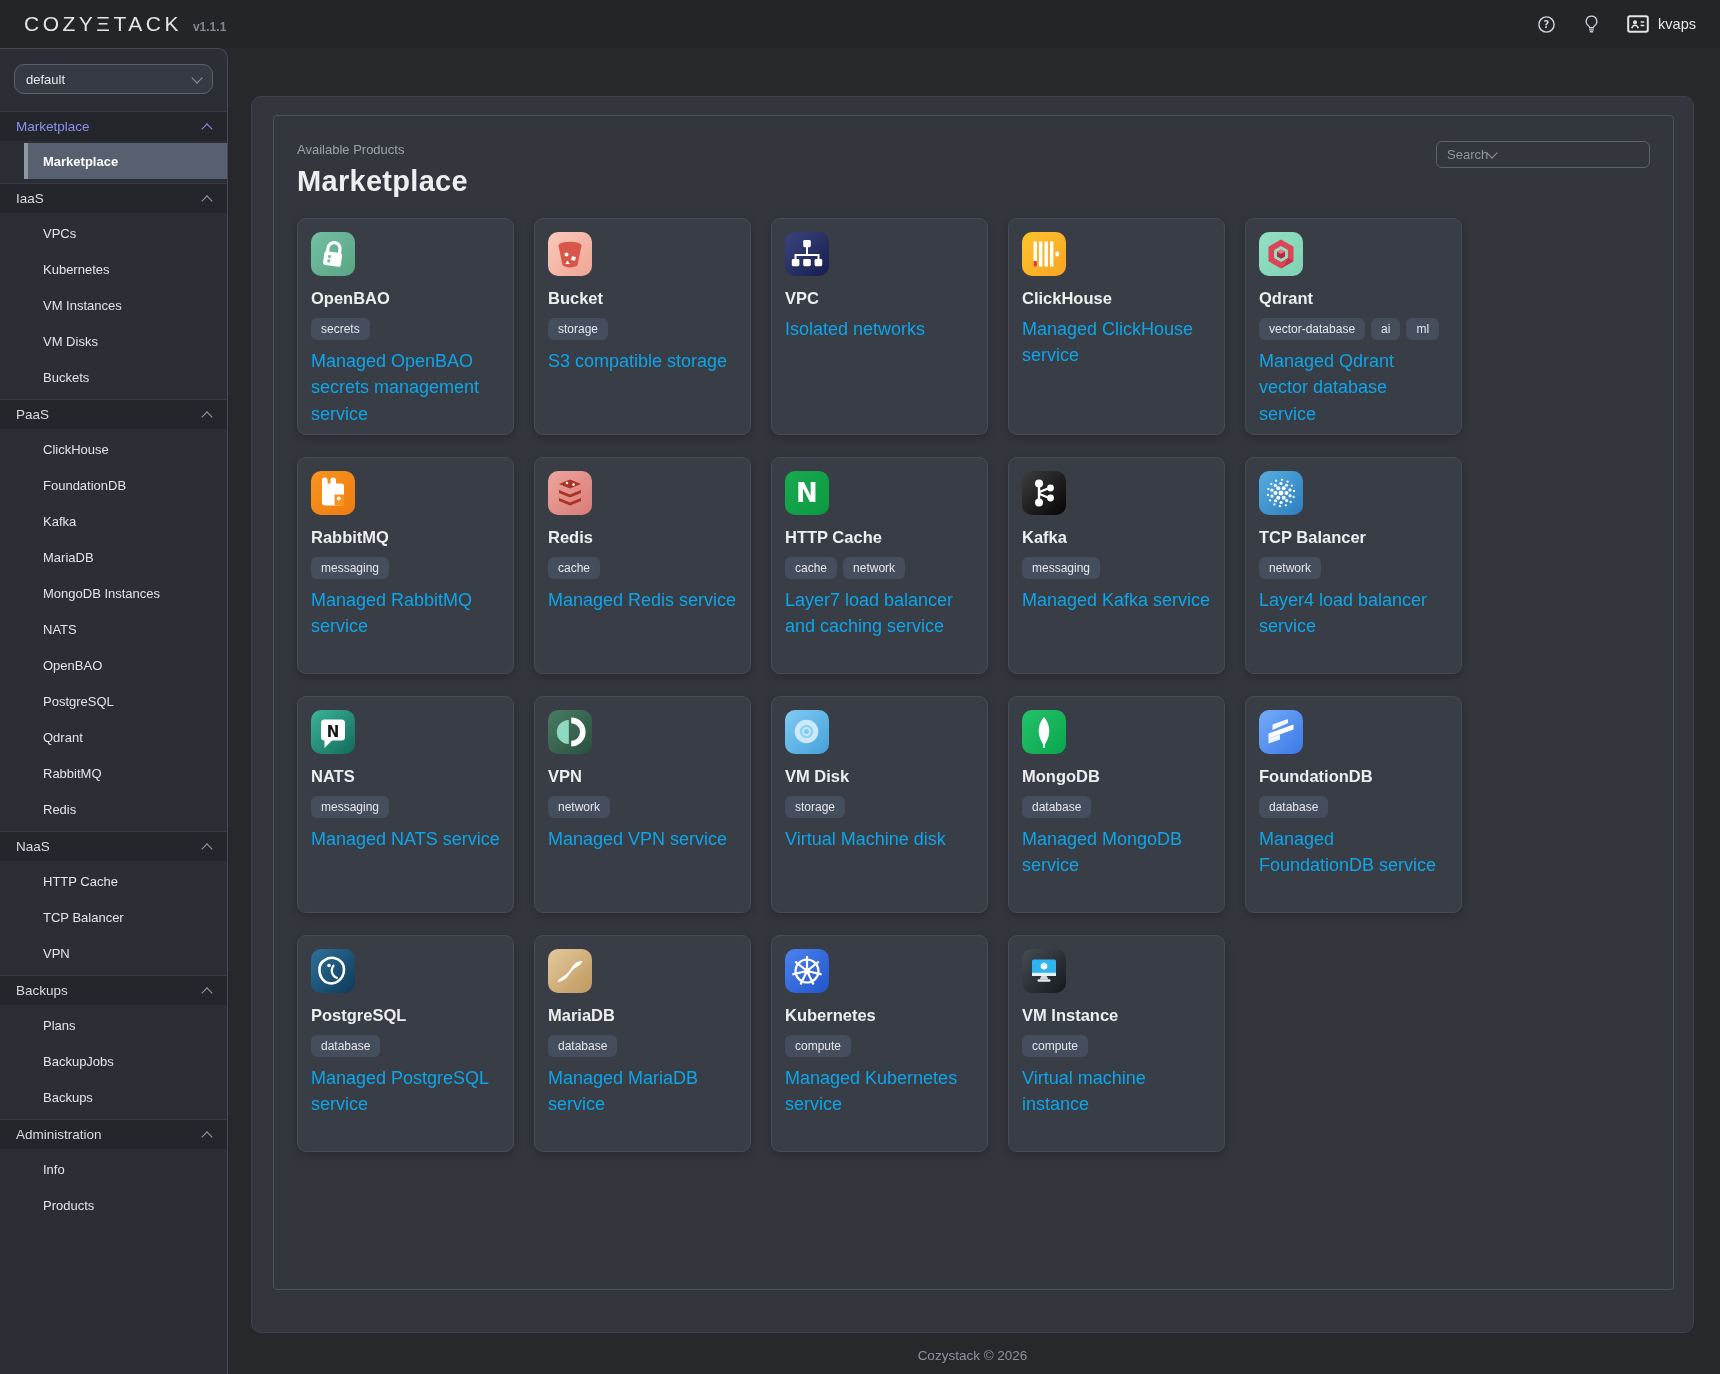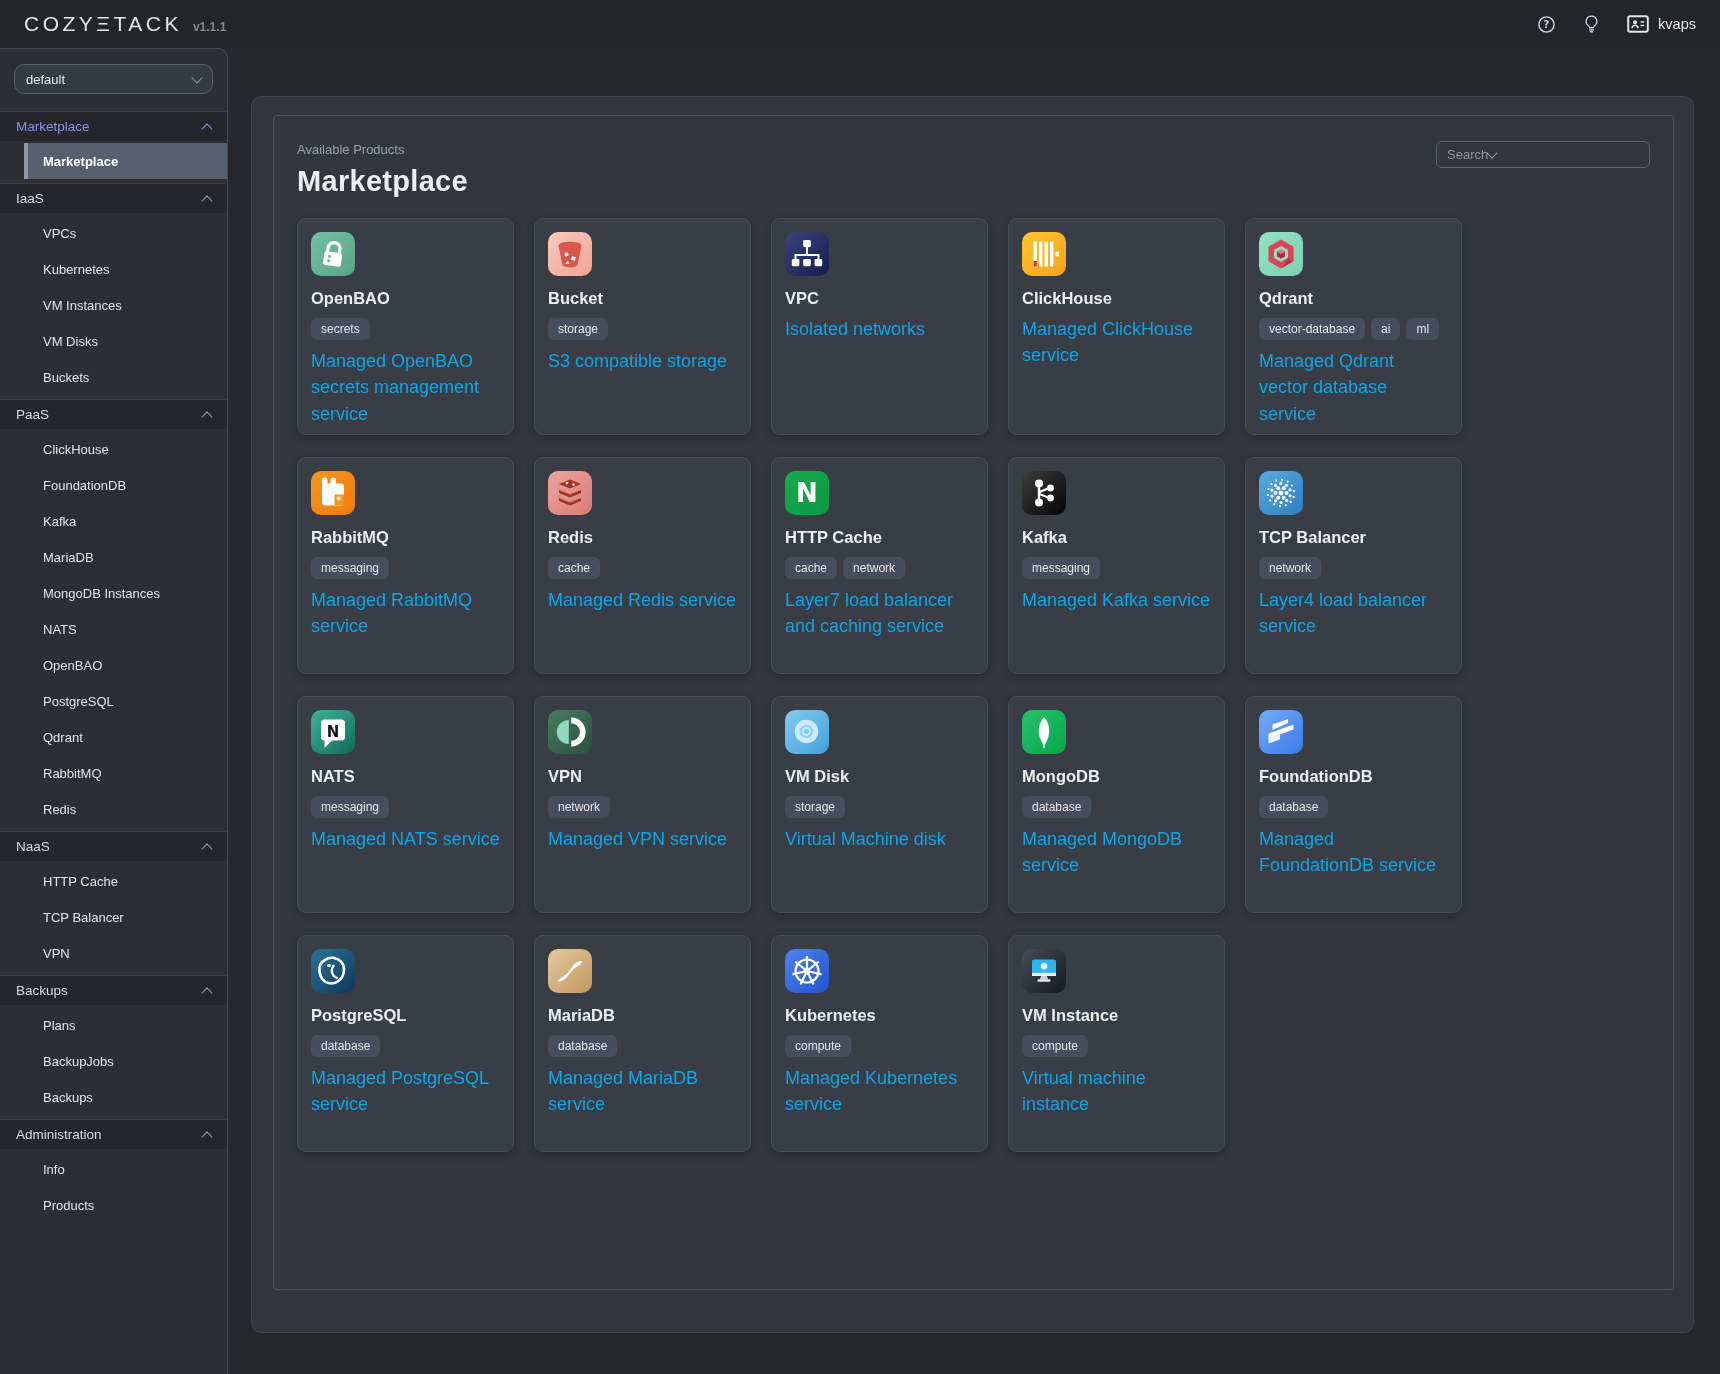--- a/index.html
+++ b/index.html
@@ -508,13 +508,14 @@
             </div>
             <div class="card-title">VM Instance</div>
             <div class="card-tags">
               <span class="chip">compute</span>
             </div>
             <div class="card-desc">Virtual machine instance</div>
           </div>
         </div>
     </div>
   </div>
+  <div class="footer">Cozystack © 2026</div>
 </main>
 
 </body></html>

